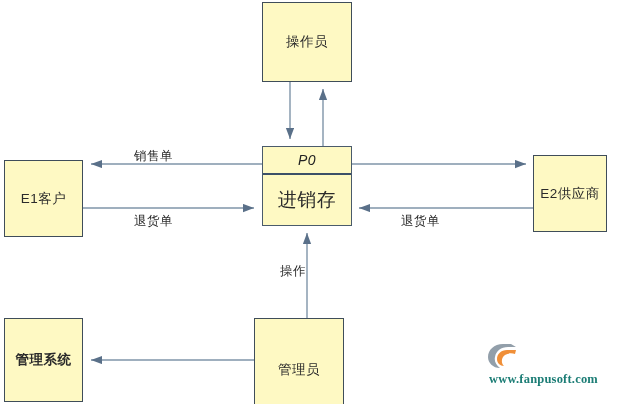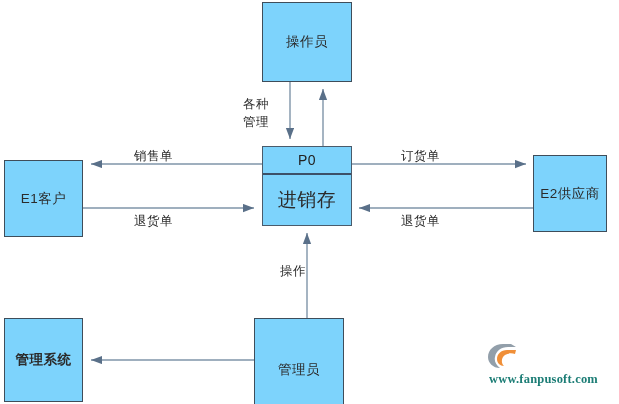--- a/index.html
+++ b/index.html
@@ -15,41 +15,42 @@
     position: relative;
     width: 619px;
     height: 404px;
     background: #ffffff;
     overflow: hidden;
   }
   .node {
     position: absolute;
     box-sizing: border-box;
     border: 1px solid #3f4d5a;
-    background: #7dd3fc;
+    background: #fef9c3;
     display: flex;
     align-items: center;
     justify-content: center;
     color: #2b2b2b;
     font-size: 13.5px;
     letter-spacing: 0.5px;
     text-align: center;
   }
   .node.proc {
     display: block;
     padding: 0;
     border: 1px solid #4a5b6b;
   }
   .proc-head {
     height: 26px;
     line-height: 26px;
     border-bottom: 2px solid #3c5068;
     font-size: 14px;
     color: #222;
     text-align: center;
+    font-style: italic;
   }
   .proc-body {
     height: calc(100% - 28px);
     display: flex;
     align-items: center;
     justify-content: center;
     font-size: 19px;
     color: #2b2b2b;
   }
   .edge-label {
@@ -157,26 +158,23 @@
 
   <div class="node proc" style="left:262px; top:146px; width:90px; height:80px;">
     <div class="proc-head">P0</div>
     <div class="proc-body">进销存</div>
   </div>
 
   <div class="edge-label" style="left:134px; top:147px; width:76px;">销售单</div>
 
   <div class="edge-label" style="left:134px; top:212px; width:76px;">退货单</div>
 
-  <div class="edge-label" style="left:401px; top:147px; width:76px;">订货单</div>
 
   <div class="edge-label" style="left:401px; top:212px; width:76px;">退货单</div>
 
-  <div class="edge-label" style="left:243px; top:95px; width:44px; text-align:left;">各种
-管理</div>
 
   <div class="edge-label" style="left:262px; top:262px; width:44px; text-align:right;">操作</div>
 
   <div class="watermark">
     <svg class="wm-mark" viewBox="0 0 32 28" xmlns="http://www.w3.org/2000/svg">
       <path d="M16 2 C7 2 1 8 1 15 C1 21 6 26 13 26 C9 23 7 19 8 15 C9 9 14 5 21 5 L29 5 L24 2 Z" fill="#8d9aa6"></path>
       <path d="M20 8 C14 8 10 12 10 17 C10 21 13 24 17 24 C14 21 14 16 18 13 C21 11 25 11 28 12 L29 8 Z" fill="#f08a2e"></path>
     </svg>
     <div class="wm-url">www.fanpusoft.com</div>
   </div>

